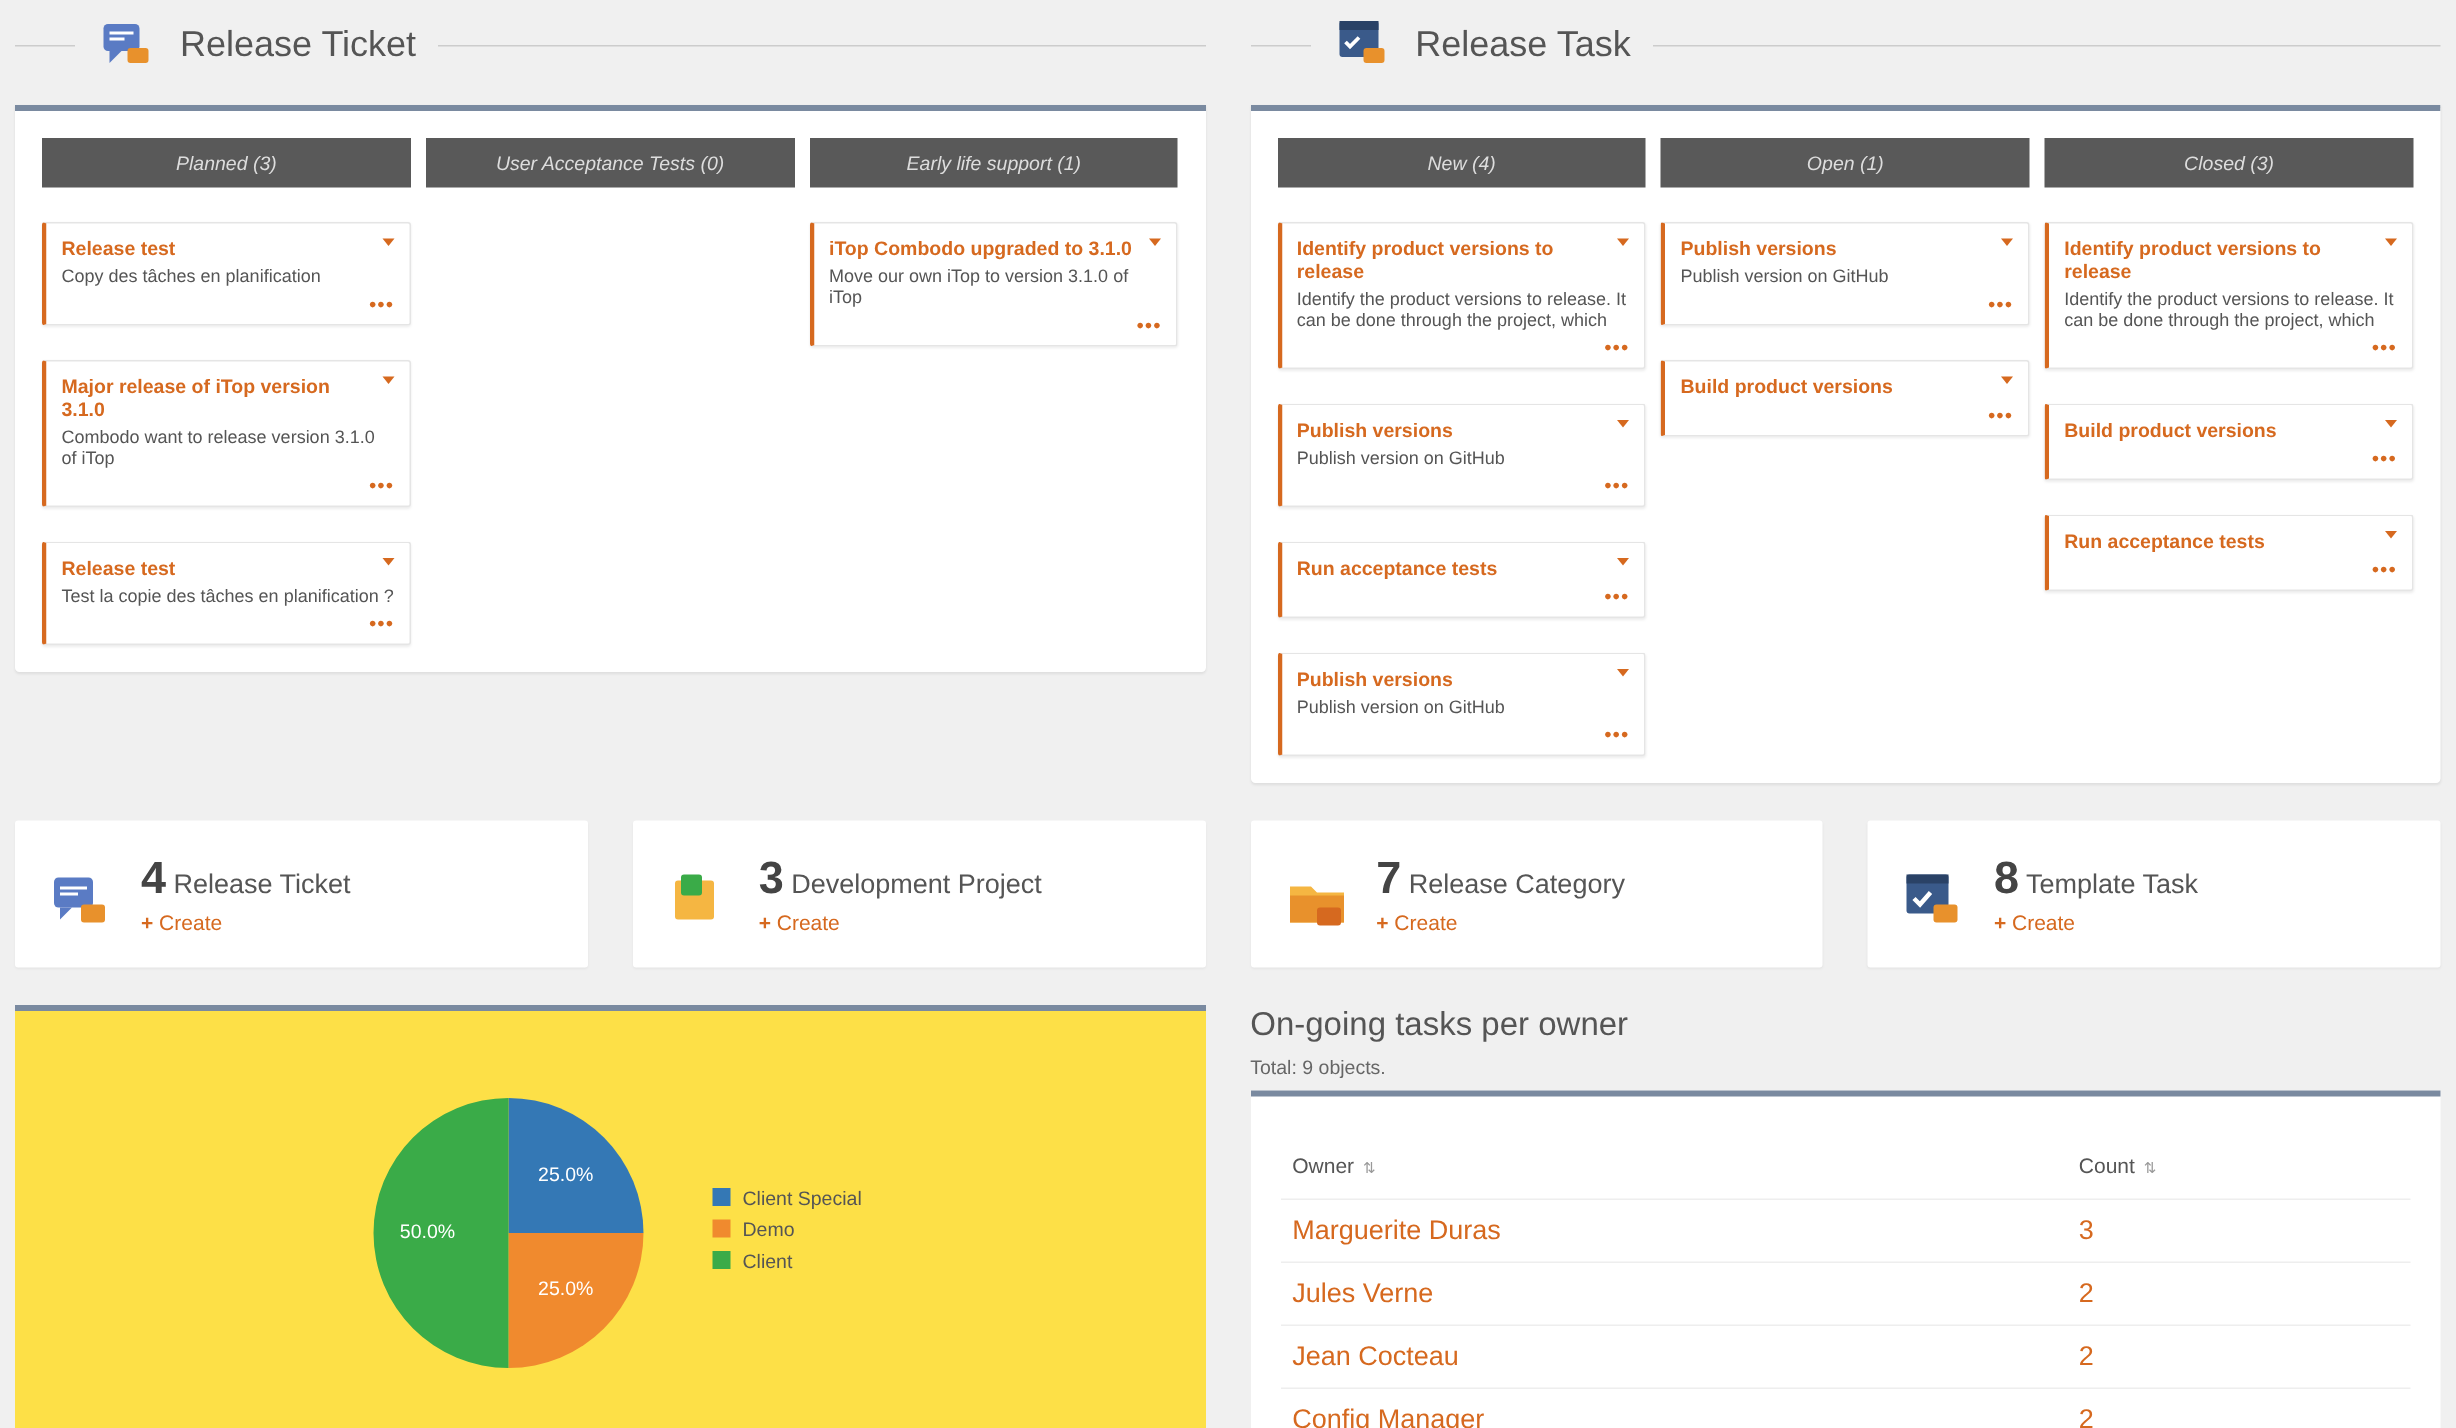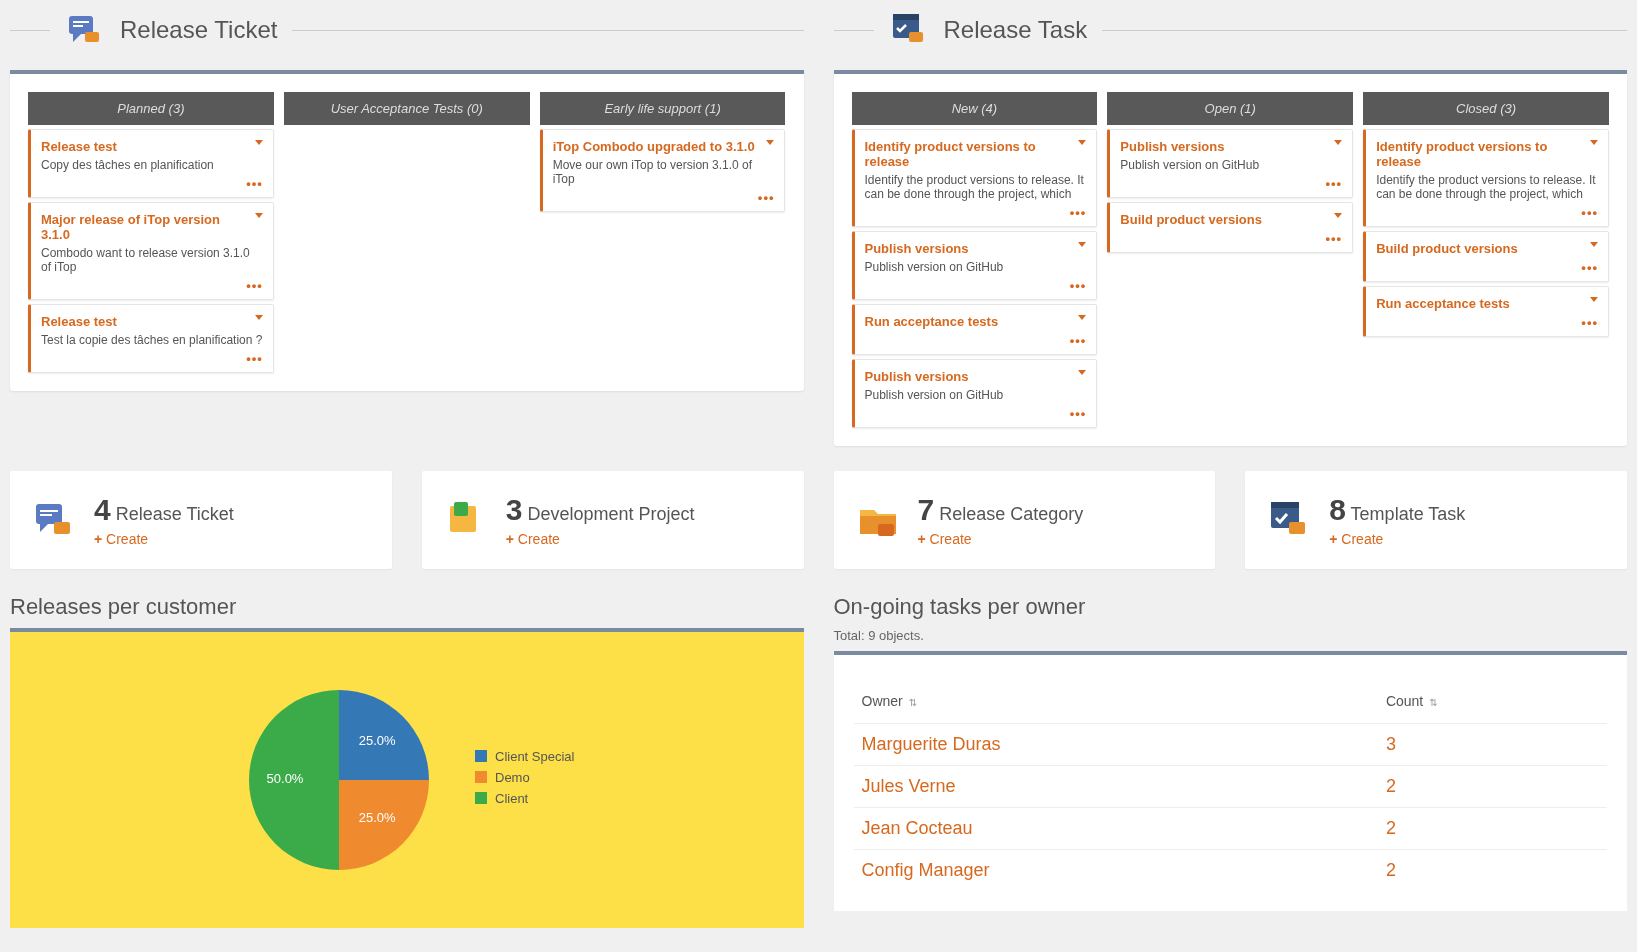--- a/index.html
+++ b/index.html
@@ -42,21 +42,21 @@
   text-align: center;
   padding: 9px 6px;
   font-size: 13px;
   font-style: italic;
 }
 .card {
   background: #fff;
   border: 1px solid #e5e5e5;
   border-left: 3px solid #d6691f;
   border-radius: 2px;
-  margin-top: 4px;
+  margin-top: 23px;
   padding: 9px 10px 6px;
   box-shadow: 0 1px 2px rgba(0,0,0,0.08);
   position: relative;
 }
 .card-title {
   color: #d6691f;
   font-weight: 600;
   font-size: 13px;
   margin-bottom: 4px;
   padding-right: 14px;
@@ -78,21 +78,21 @@
   cursor: pointer;
 }
 
 
 .stat-row { display: flex; gap: 30px; margin: 25px 0; }
 .stat-card {
   flex: 1;
   background: #fff;
   padding: 22px;
   display: flex;
-  align-items: center;
+  align-items: flex-end;
   gap: 18px;
   border-radius: 2px;
   box-shadow: 0 1px 2px rgba(0,0,0,0.05);
 }
 .stat-num { font-size: 30px; font-weight: 700; color: #444; }
 .stat-label { font-size: 18px; color: #555; }
 .stat-create { color: #d6691f; font-size: 14px; margin-top: 4px; cursor: pointer; }
 .stat-create .plus { font-weight: 700; }
 
 
@@ -298,21 +298,20 @@
       </svg>
       <div>
         <div><span class="stat-num">8</span><span class="stat-label"> Template Task</span></div>
         <div class="stat-create"><span class="plus">+</span>  Create</div>
       </div>
     </div>
   </div>
 
 <div class="row">
   <div class="col">
-    <div class="block-title">Releases per customer</div>
     <div class="chart-panel">
       <svg id="pie-svg" width="200" height="200" viewBox="-100 -100 200 200">
           <path d="M 0 0 L 5.5109105961630896e-15 -90 A 90 90 0 0 1 90 0 Z" fill="#3478b5"></path>
           <text x="38.18376618407357" y="-38.18376618407356" text-anchor="middle" dominant-baseline="middle" fill="#fff" font-size="13">25.0%</text>
           <path d="M 0 0 L 90 0 A 90 90 0 0 1 5.5109105961630896e-15 90 Z" fill="#f08a2e"></path>
           <text x="38.18376618407357" y="38.18376618407356" text-anchor="middle" dominant-baseline="middle" fill="#fff" font-size="13">25.0%</text>
           <path d="M 0 0 L 5.5109105961630896e-15 90 A 90 90 0 0 1 -1.6532731788489267e-14 -90 Z" fill="#3aab48"></path>
           <text x="-54" y="6.6130927153957075e-15" text-anchor="middle" dominant-baseline="middle" fill="#fff" font-size="13">50.0%</text>
         </svg>
       <div class="legend" id="legend">

